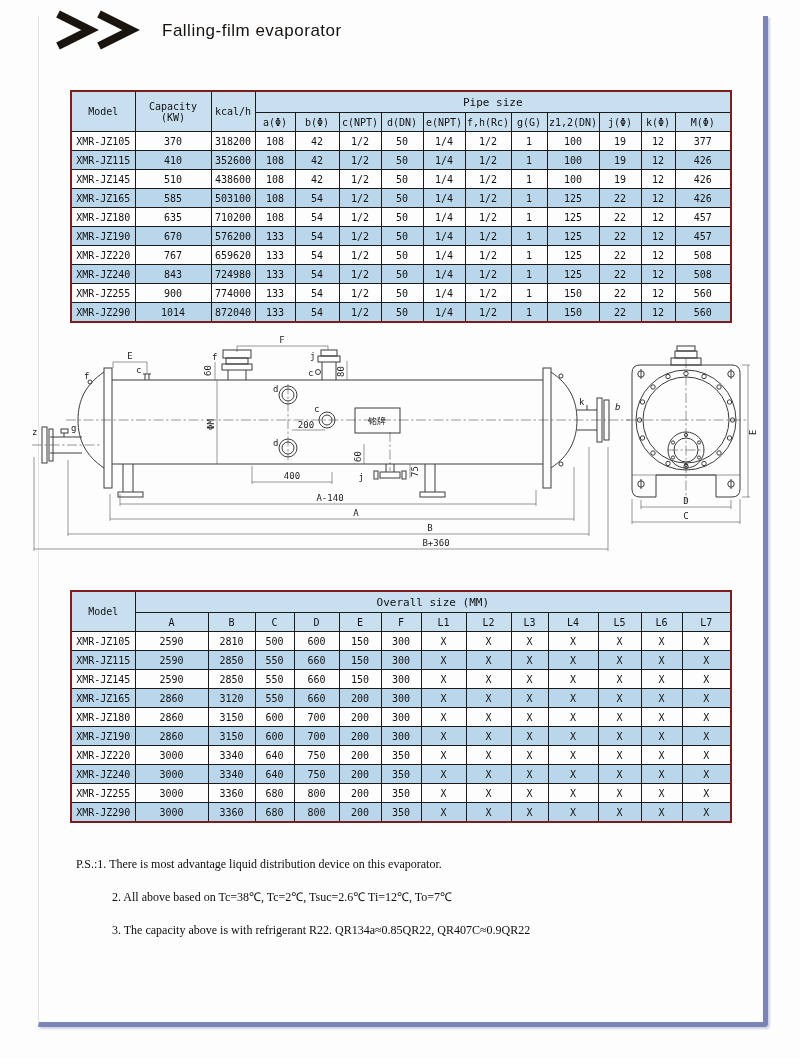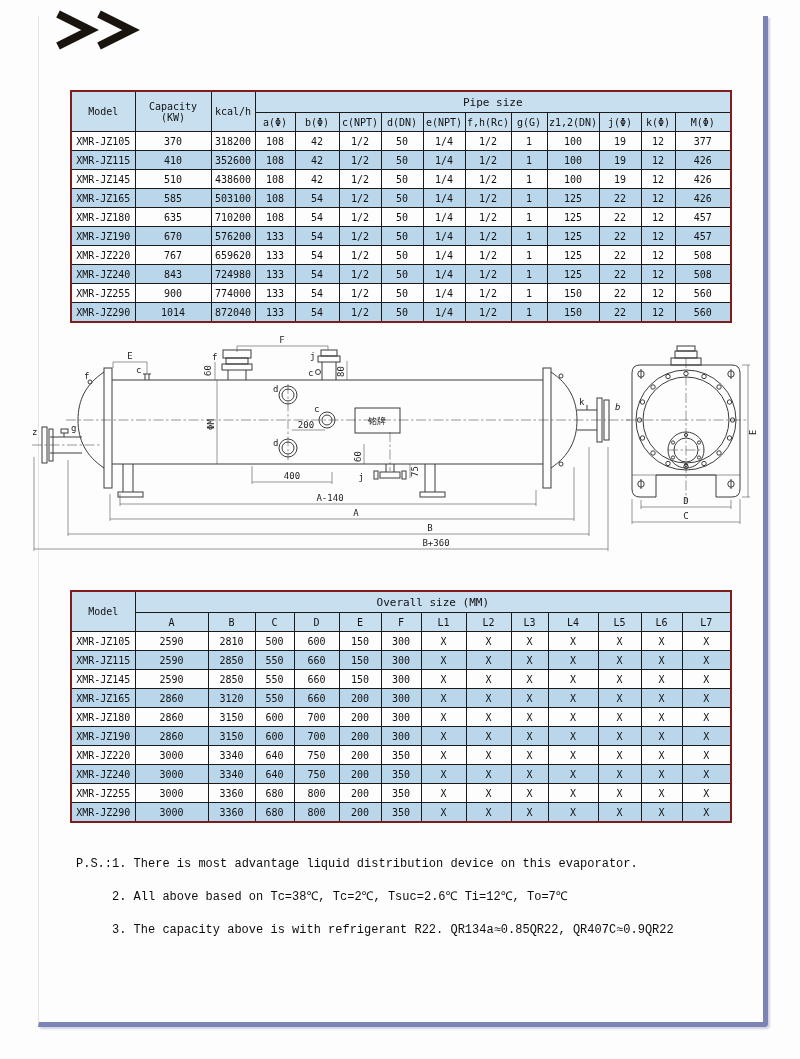--- a/index.html
+++ b/index.html
@@ -23,21 +23,21 @@
   .spec thead th{background:#c8dff0;font-size:10px;}
   .spec thead tr.r1 th{height:20px;}
   .spec thead tr.r2 th{height:18px;}
   .spec th.span2{height:38px;}
   .spec th.group{font-size:11px;}
   .cap2{font-size:10px;line-height:11px;}
   .spec tbody td{font-size:10px;height:18px;background:#fdfdfd;}
   .spec tbody tr:nth-child(even) td{background:#b9d6ea;}
   
   #notes{position:absolute;left:76px;top:858px;width:650px;
-         font-family:Liberation Mono, monospace;font-size:12px;color:#0d0d0d;}
+         font-family:Liberation Serif, serif;font-size:12px;color:#0d0d0d;}
   .note{margin-bottom:20px;line-height:13px;}
   .note.indent{margin-left:36px;}
   
   #diagram{position:absolute;left:30px;top:332px;}
   #diagram text{font-family:"DejaVu Sans Mono",monospace;font-size:9px;fill:#1c1c1c;stroke:none;}
   .geo{stroke:#3c3c3c;stroke-width:1;fill:none;}
   .thin{stroke:#555;stroke-width:.6;fill:none;}
   .cl{stroke:#555;stroke-width:.6;fill:none;stroke-dasharray:10 2.5 2.5 2.5;}
 </style>
 </head>
@@ -45,20 +45,21 @@
 
 <div id="page">
   <div id="frame"></div>
 
   <div id="brand">
     <svg width="92" height="44" viewBox="0 0 92 44">
       <polyline points="6,6 38,22 6,38" fill="none" stroke="#1a140f" stroke-width="8"></polyline>
       <polyline points="47,6 79,22 47,38" fill="none" stroke="#1a140f" stroke-width="8"></polyline>
     </svg>
   </div>
+  <div id="title">Falling-film evaporator</div>
 
   <table class="spec" id="pipe-table">
     <colgroup>
       <col style="width:64px">
         <col style="width:76px">
         <col style="width:44px">
       <col style="width:40px">
         <col style="width:44px">
         <col style="width:42px">
         <col style="width:42px">

